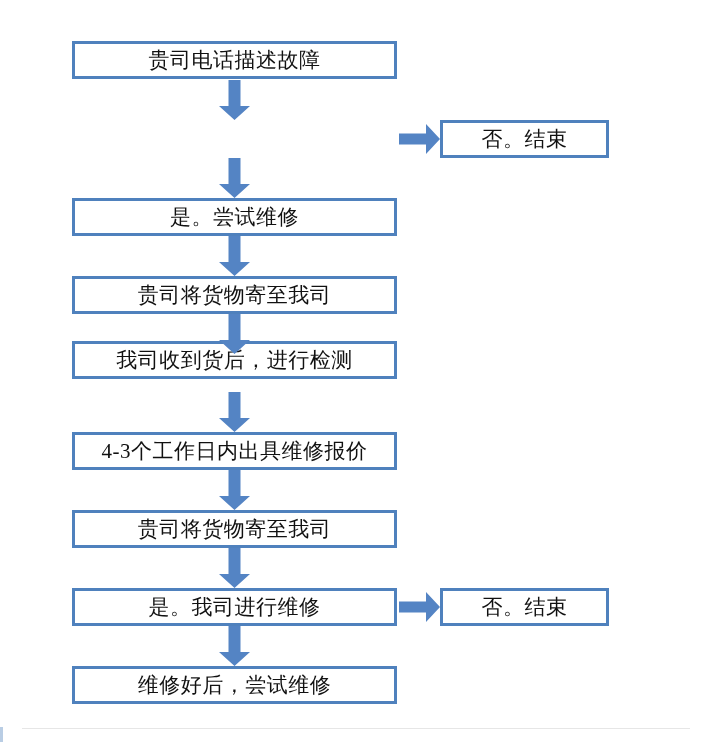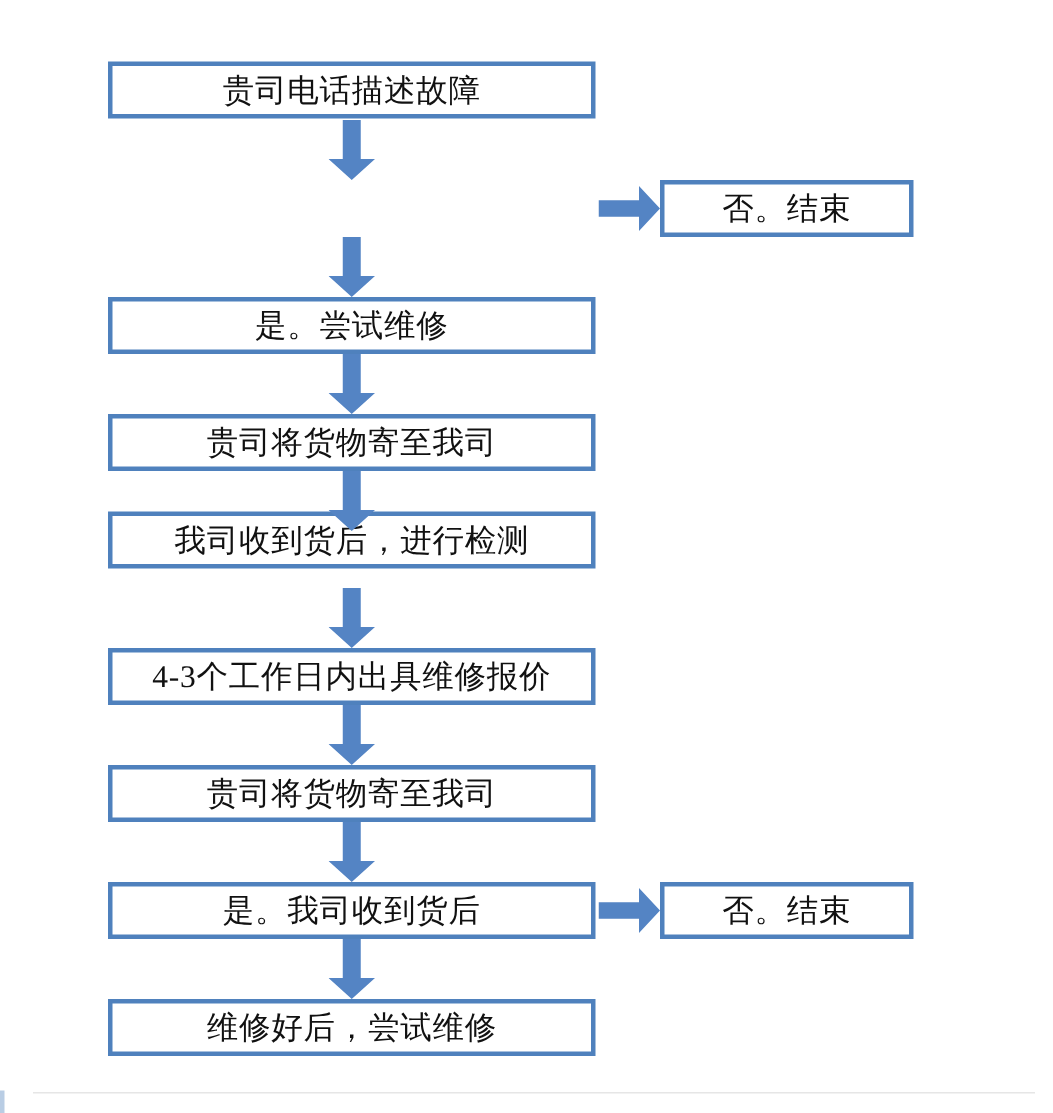--- a/index.html
+++ b/index.html
@@ -47,21 +47,21 @@
 <body>
 
 <div class="canvas">
 
   <div class="box" style="top:41px">贵司电话描述故障</div>
   <div class="box" style="top:198px">是。尝试维修</div>
   <div class="box" style="top:276px">贵司将货物寄至我司</div>
   <div class="box" style="top:341px">我司收到货后，进行检测</div>
   <div class="box" style="top:432px">4-3个工作日内出具维修报价</div>
   <div class="box" style="top:510px">贵司将货物寄至我司</div>
-  <div class="box" style="top:588px">是。我司收到货后</div>
+  <div class="box" style="top:588px">是。我司进行维修</div>
   <div class="box" style="top:666px">维修好后，尝试维修</div>
 
   <div class="box side" style="top:120px">否。结束</div>
   <div class="box side" style="top:588px">否。结束</div>
 
   <div class="arrow v-arrow" style="top:80px">
     <svg viewBox="0 0 31 40" preserveAspectRatio="none">
         <polygon points="9.5,0 21.5,0 21.5,26 31,26 15.5,40 0,26 9.5,26"></polygon>
       </svg>
   </div>

